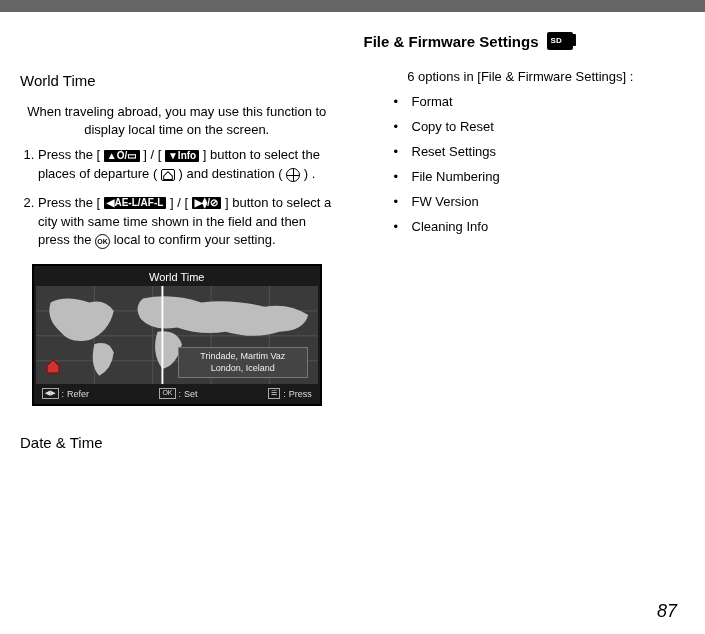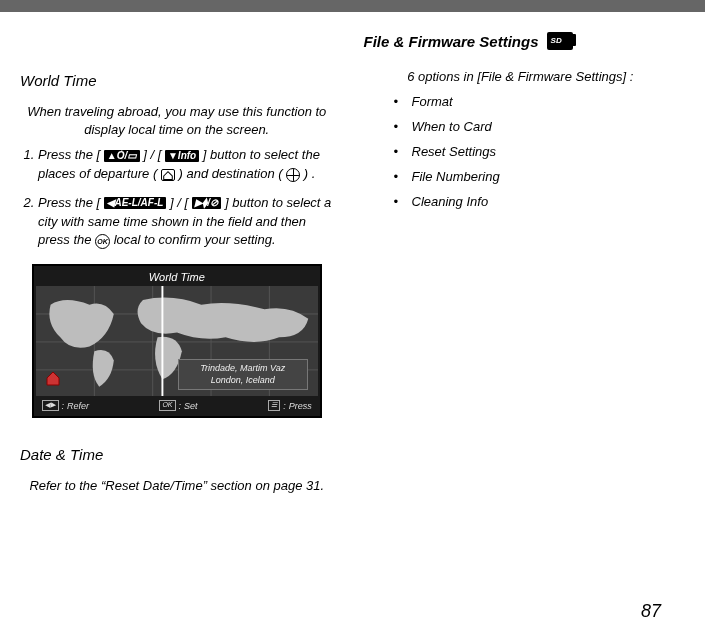--- a/index.html
+++ b/index.html
@@ -17,21 +17,20 @@
     height: 12px;
     background: #666;
   }
   .page {
     display: flex;
     padding: 20px 28px 0 20px;
     gap: 30px;
   }
   .col {
     flex: 1;
-    font-style: italic;
   }
   .col-left { max-width: 330px; }
   .col-right { flex: 1; }
   h2 {
     font-size: 15px;
     font-weight: normal;
     margin: 28px 0 14px 0;
   }
   h2.first { margin-top: 40px; }
   .ff-title {
@@ -128,21 +127,21 @@
     padding:2px;
   }
   .wt-title {
     color:#fff;
     text-align:center;
     font-size:11px;
     padding:3px 0;
   }
   .wt-map {
     background:#0ea5e9;
-    height:110px;
+    height:98px;
     position:relative;
     overflow:hidden;
   }
   .wt-map svg { width:100%; height:100%; }
   .land { fill:#bdbdbd; }
   .wt-house {
     position:absolute;
     left:8px; bottom:6px;
   }
   .wt-citybox {
@@ -170,21 +169,21 @@
     display:inline-block;
     border:1px solid #aaa;
     font-size:7px;
     padding:0 2px;
     line-height:1.2;
   }
 
   .page-num {
     position:absolute;
     bottom:12px;
-    right:44px;
+    right:28px;
     font-style:italic;
     font-size:18px;
   }
 </style>
 </head>
 <body>
 
 <div class="topbar"></div>
 
 <div class="page">
@@ -253,32 +252,32 @@
         </div>
       </div>
       <div class="wt-footer">
         <span><span class="key">◀▶</span>:<span>Refer</span></span>
         <span><span class="key">OK</span>:<span>Set</span></span>
         <span><span class="key">☰</span>:<span>Press</span></span>
       </div>
     </div>
 
     <h2>Date &amp; Time</h2>
-    <p>Refer to the “Reset Date/Time” section on page 31.</p>
   </div>
 
   <div class="col col-right">
     <div class="ff-title">
       <span>File &amp; Firmware Settings</span>
       <span class="sd-icon"></span>
     </div>
     <p>6 options in [File &amp; Firmware Settings] :</p>
     <ul class="bullets">
       <li>Format</li>
-      <li>When to Card</li>
+      <li>Copy to Reset</li>
       <li>Reset Settings</li>
       <li>File Numbering</li>
+      <li>FW Version</li>
       <li>Cleaning Info</li>
     </ul>
   </div>
 </div>
 
 <div class="page-num">87</div>
 
 </body></html>

